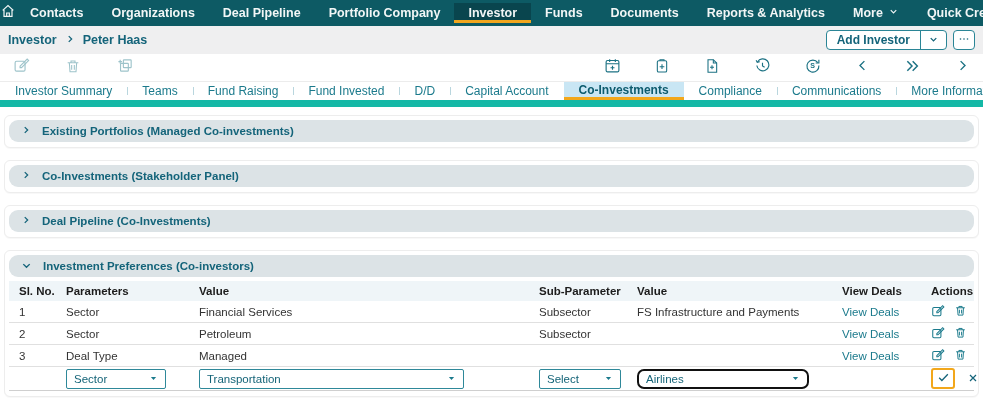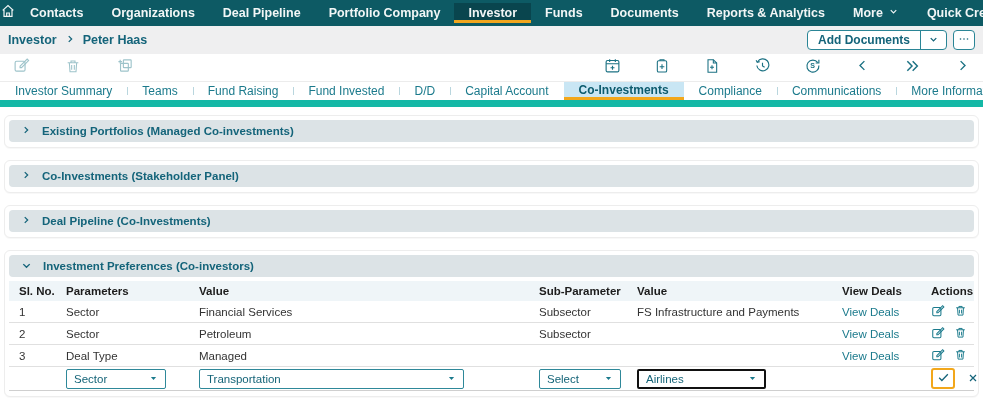--- a/index.html
+++ b/index.html
@@ -44,41 +44,41 @@
          cursor:pointer; white-space:nowrap; position:relative; }
   .tab + .tab::before { content:""; position:absolute; left:0; top:5px; bottom:5px;
                         width:1px; background:#b9d6de; }
   .tab.active { background:#c9e6f4; color:#0d5b6e; font-weight:700; border-bottom:3px solid #f2a71b; }
   .tab.active::before, .tab.active + .tab::before { display:none; }
 
   
   .content { padding:8px 4px 0; display:flex; flex-direction:column; gap:12px; }
   .card { border:1px solid #ededed; border-radius:6px; background:#fff; padding:4px 4px 5px;
           box-shadow:0 1px 1px rgba(0,0,0,0.03); }
-  .section-bar { height:22px; background:#dce3e6; border-radius:4px; display:flex; align-items:center;
+  .section-bar { height:22px; background:#dce3e6; border-radius:9px; display:flex; align-items:center;
                  gap:11px; padding:0 12px; color:#14647a; font-weight:700; font-size:11.5px; cursor:pointer; }
   .section-bar svg { stroke:#14647a; }
 
   
   .grid-row { display:grid; grid-template-columns:47px 133px 340px 98px 205px 89px 1fr;
               align-items:center; padding-left:10px; font-size:11.5px; }
   .thead { background:#eff5f8; height:20px; font-weight:700; color:#1c1c1c; margin-top:4px; }
   .trow { height:22px; border-bottom:1px solid #e0e0e0; color:#333; }
   .link { color:#1b7a8c; cursor:pointer; }
   .actions-cell { display:flex; align-items:center; gap:9px; }
   .actions-cell svg { stroke:#1b7a8c; cursor:pointer; }
 
   
   .edit-row { height:24px; border-bottom:1px solid #cfcfcf; }
   .sel { height:20px; border:1px solid #2e8899; border-radius:2px; background:#fff; color:#156478;
          font-size:11.5px; display:flex; align-items:center; justify-content:space-between;
          padding:0 7px; cursor:pointer; }
   .sel svg { fill:#1b7a8c; stroke:none; flex:0 0 auto; }
   .sel.focused { border:2px solid #111; }
-  .w100 { width:100px; } .w265 { width:265px; } .w82 { width:82px; } .w157 { width:129px; }
+  .w100 { width:100px; } .w265 { width:265px; } .w82 { width:82px; } .w157 { width:172px;border-radius:7px; }
   .confirm-btn { width:24px; height:21px; border:2px solid #f2a71b; border-radius:3px;
                  display:flex; align-items:center; justify-content:center; cursor:pointer; background:#fff; }
   .confirm-btn svg, .cancel-btn svg { stroke:#14647a; }
   .cancel-btn { width:18px; height:18px; display:flex; align-items:center; justify-content:center; cursor:pointer; }
 </style>
 </head>
 <body>
 
 <div class="page">
 
@@ -129,21 +129,21 @@
   <div class="crumbbar">
     <div class="crumbs">
       <span>Investor</span>
       <span><svg width="10" height="10" viewBox="0 0 24 24" fill="none" stroke="#14647a" stroke-width="3">
             <path d="M9 5l7 7-7 7"></path>
           </svg></span>
       <span>Peter Haas</span>
     </div>
     <div class="crumb-actions">
       <div class="split-btn">
-        <div class="split-main">Add Documents</div>
+        <div class="split-main">Add Investor</div>
         <div class="split-arrow">
           <span><svg width="11" height="11" viewBox="0 0 24 24" fill="none" stroke="#14647a" stroke-width="3">
                 <path d="M6 9l6 6 6-6"></path>
               </svg></span>
         </div>
       </div>
       <div class="ellipsis-btn">
         <span><svg width="12" height="12" viewBox="0 0 24 24" fill="#14647a">
               <circle cx="5" cy="12" r="1.6"></circle>
               <circle cx="12" cy="12" r="1.6"></circle>

